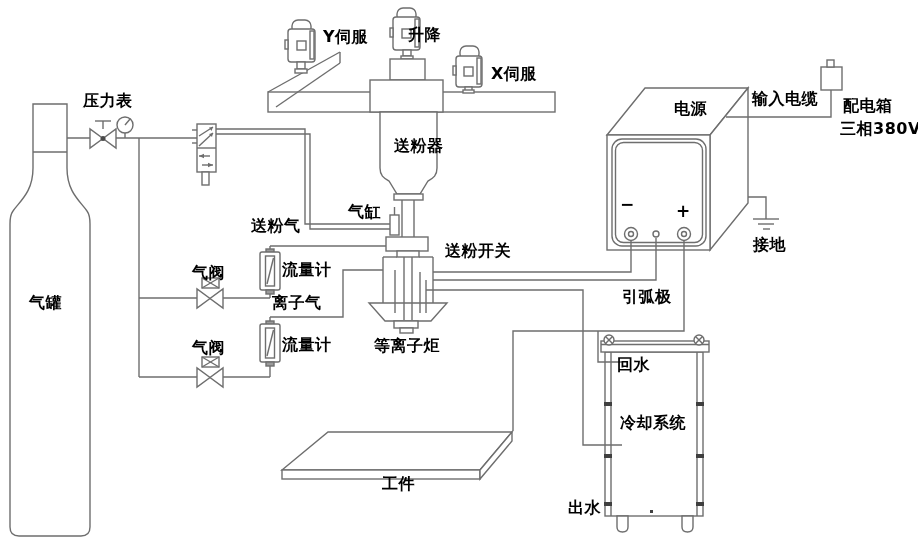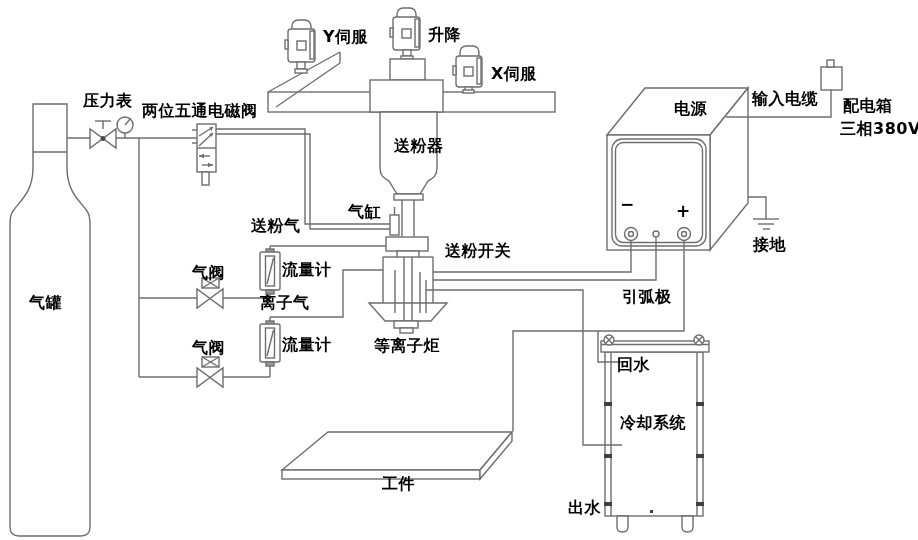--- a/index.html
+++ b/index.html
@@ -232,37 +232,36 @@
     <line x1="395" y1="270" x2="395" y2="313"></line>
     <line x1="420" y1="272" x2="420" y2="313"></line>
     <line x1="426" y1="280" x2="426" y2="313"></line>
     <polygon points="369,303 447,303 431,321 385,321"></polygon>
     <rect x="394" y="321" width="24" height="7" fill="#fff"></rect>
     <rect x="400" y="328" width="13" height="5" fill="#fff"></rect>
   </g>
 </svg>
 
 <div class="lbl" style="left:83px;  top:92px;">压力表</div>
-<div class="lbl" style="left:142px; top:102px;">两位五通电磁阀</div>
 <div class="lbl" style="left:323px; top:28px;">Y伺服</div>
-<div class="lbl" style="left:428px; top:26px;">升降</div>
+<div class="lbl" style="left:408px; top:26px;">升降</div>
 <div class="lbl" style="left:491px; top:65px;">X伺服</div>
 <div class="lbl" style="left:654px; top:100px;padding-left:20px;">电源</div>
 <div class="lbl" style="left:752px; top:90px;">输入电缆</div>
 <div class="lbl" style="left:843px; top:97px;">配电箱</div>
 <div class="lbl" style="left:840px; top:120px;">三相380V</div>
 <div class="lbl" style="left:753px; top:236px;">接地</div>
 <div class="lbl" style="left:29px;  top:294px;">气罐</div>
 <div class="lbl" style="left:382px; top:137px;margin-left:12px;">送粉器</div>
 <div class="lbl" style="left:348px; top:203px;text-align:right;">气缸</div>
 <div class="lbl" style="left:445px; top:242px;">送粉开关</div>
 <div class="lbl" style="left:251px; top:217px;">送粉气</div>
 <div class="lbl" style="left:192px; top:264px;">气阀</div>
 <div class="lbl" style="left:282px; top:261px;">流量计</div>
-<div class="lbl" style="left:260px; top:294px;">离子气</div>
+<div class="lbl" style="left:272px; top:294px;">离子气</div>
 <div class="lbl" style="left:192px; top:339px;">气阀</div>
 <div class="lbl" style="left:282px; top:336px;">流量计</div>
 <div class="lbl" style="left:374px; top:337px;">等离子炬</div>
 <div class="lbl" style="left:622px; top:288px;">引弧极</div>
 <div class="lbl" style="left:617px; top:356px;">回水</div>
 <div class="lbl" style="left:620px; top:414px;">冷却系统</div>
 <div class="lbl" style="left:568px; top:451px;margin-top:48px;">出水</div>
 <div class="lbl" style="left:382px; top:447px;margin-top:28px;">工件</div>
 <div class="lbl term" style="left:620px; top:195px;">−</div>
 <div class="lbl term" style="left:676px; top:202px;">+</div>

